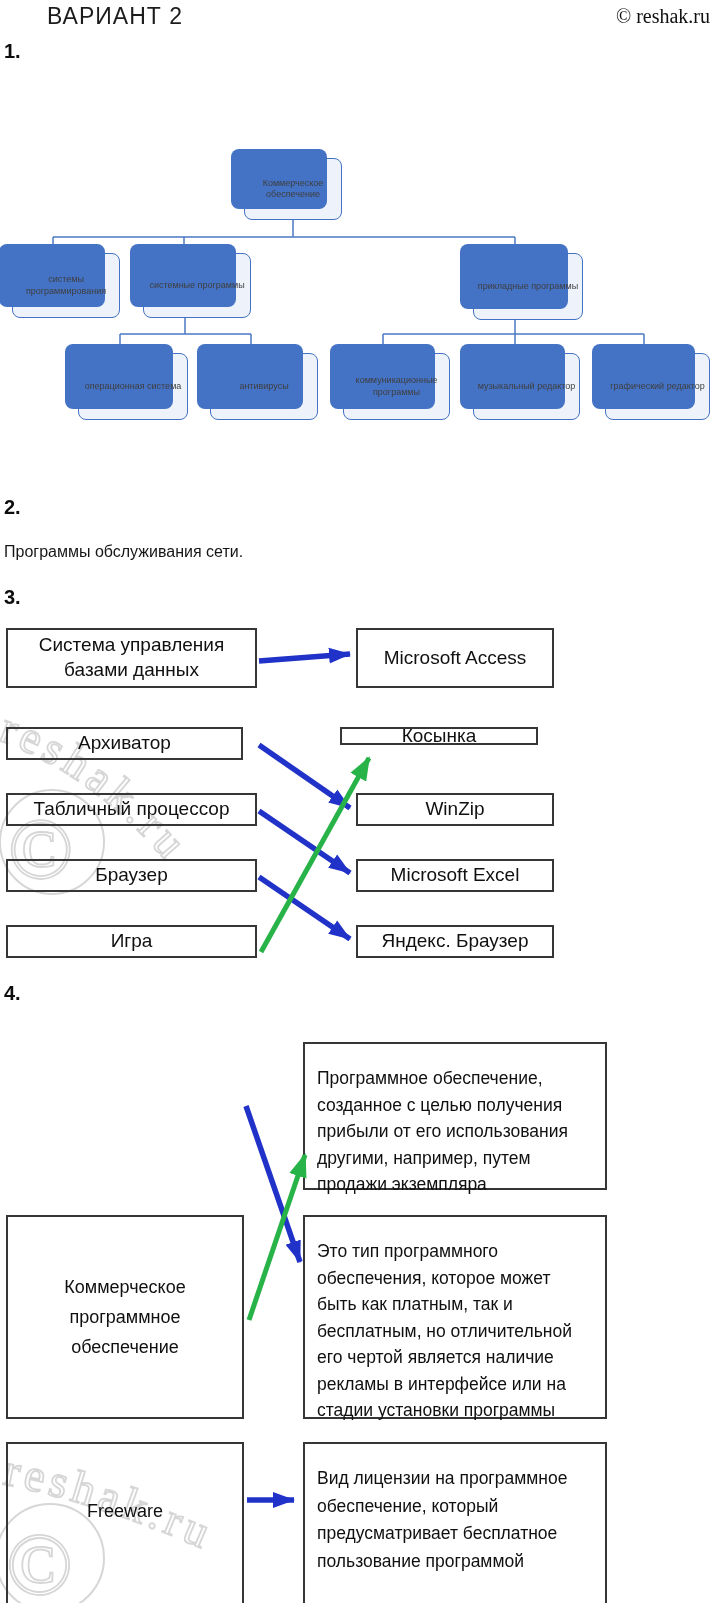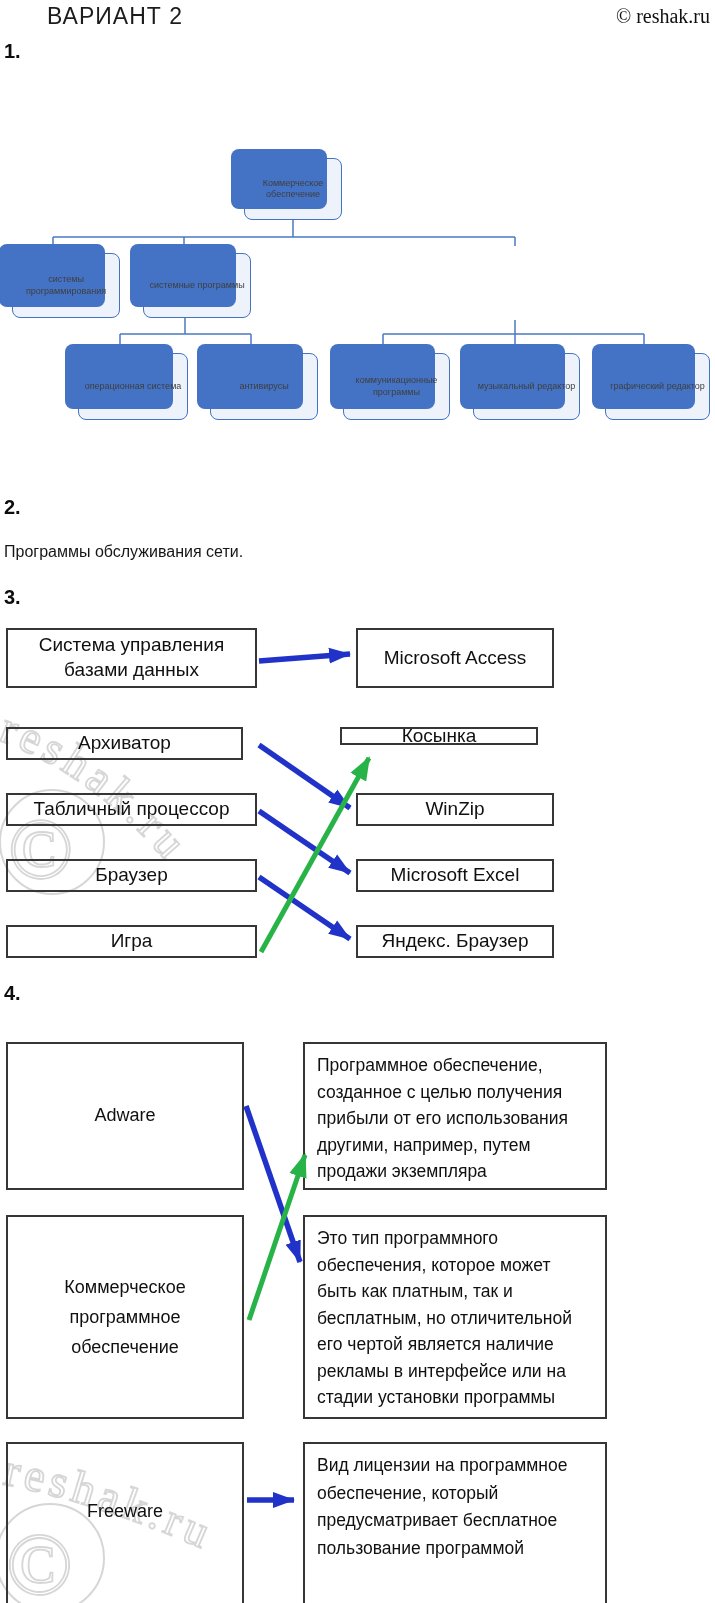--- a/index.html
+++ b/index.html
@@ -55,21 +55,21 @@
   #b3r3{left:356px;top:859px;width:198px;height:33px;}
   #b3r4{left:356px;top:925px;width:198px;height:33px;}
 
   
   #b4l0{left:6px;top:1042px;width:238px;height:148px;font-size:18px;}
   #b4l1{left:6px;top:1215px;width:238px;height:204px;font-size:18px;line-height:30px;}
   #b4l2{left:6px;top:1442px;width:238px;height:175px;font-size:18px;
         align-items:flex-start;padding-top:56px;}
   .dbox{
     text-align:left;align-items:flex-start;justify-content:flex-start;
-    padding:8px 12px;font-size:17.5px;line-height:26.5px;
+    padding:21px 12px;font-size:17.5px;line-height:26.5px;
   }
   #b4r0{left:303px;top:1042px;width:304px;height:148px;}
   #b4r1{left:303px;top:1215px;width:304px;height:204px;}
   #b4r2{left:303px;top:1442px;width:304px;height:175px;line-height:27.5px;}
 
   
   .arrows-svg{position:absolute;left:0;top:0;z-index:3;pointer-events:none;}
 
   
   .stamp{position:absolute;z-index:0;opacity:.55;}
@@ -123,39 +123,39 @@
       <polyline points="383,334 644,334"></polyline>
       <polyline points="383,334 383,346"></polyline>
       <polyline points="515,334 515,346"></polyline>
       <polyline points="644,334 644,346"></polyline>
     </g>
   </svg>
 
   <div id="n-root" class="node">Коммерческое обеспечение</div>
   <div id="n-l2-0" class="node">системы программирования</div>
   <div id="n-l2-1" class="node">системные программы</div>
+  <div id="n-l2-2" class="node">прикладные программы</div>
   <div id="n-l3-0" class="node">операционная система</div>
   <div id="n-l3-1" class="node">антивирусы</div>
   <div id="n-l3-2" class="node">коммуникационные программы</div>
   <div id="n-l3-3" class="node">музыкальный редактор</div>
   <div id="n-l3-4" class="node">графический редактор</div>
 
   <div id="b3l0" class="mbox">Система управления
 базами данных</div>
   <div id="b3l1" class="mbox">Архиватор</div>
   <div id="b3l2" class="mbox">Табличный процессор</div>
   <div id="b3l3" class="mbox">Браузер</div>
   <div id="b3r0" class="mbox">Microsoft Access</div>
   <div id="b3l4" class="mbox">Игра</div>
   <div id="b3r1" class="mbox">Косынка</div>
   <div id="b3r2" class="mbox">WinZip</div>
   <div id="b3r3" class="mbox">Microsoft Excel</div>
   <div id="b3r4" class="mbox">Яндекс. Браузер</div>
 
-  <div id="b4l0" class="mbox">Adware</div>
   <div id="b4l1" class="mbox">Коммерческое
 программное
 обеспечение</div>
   <div id="b4l2" class="mbox">Freeware</div>
   <div id="b4r0" class="mbox dbox">Программное обеспечение,
 созданное с целью получения
 прибыли от его использования
 другими, например, путем
 продажи экземпляра</div>
   <div id="b4r1" class="mbox dbox">Это тип программного

